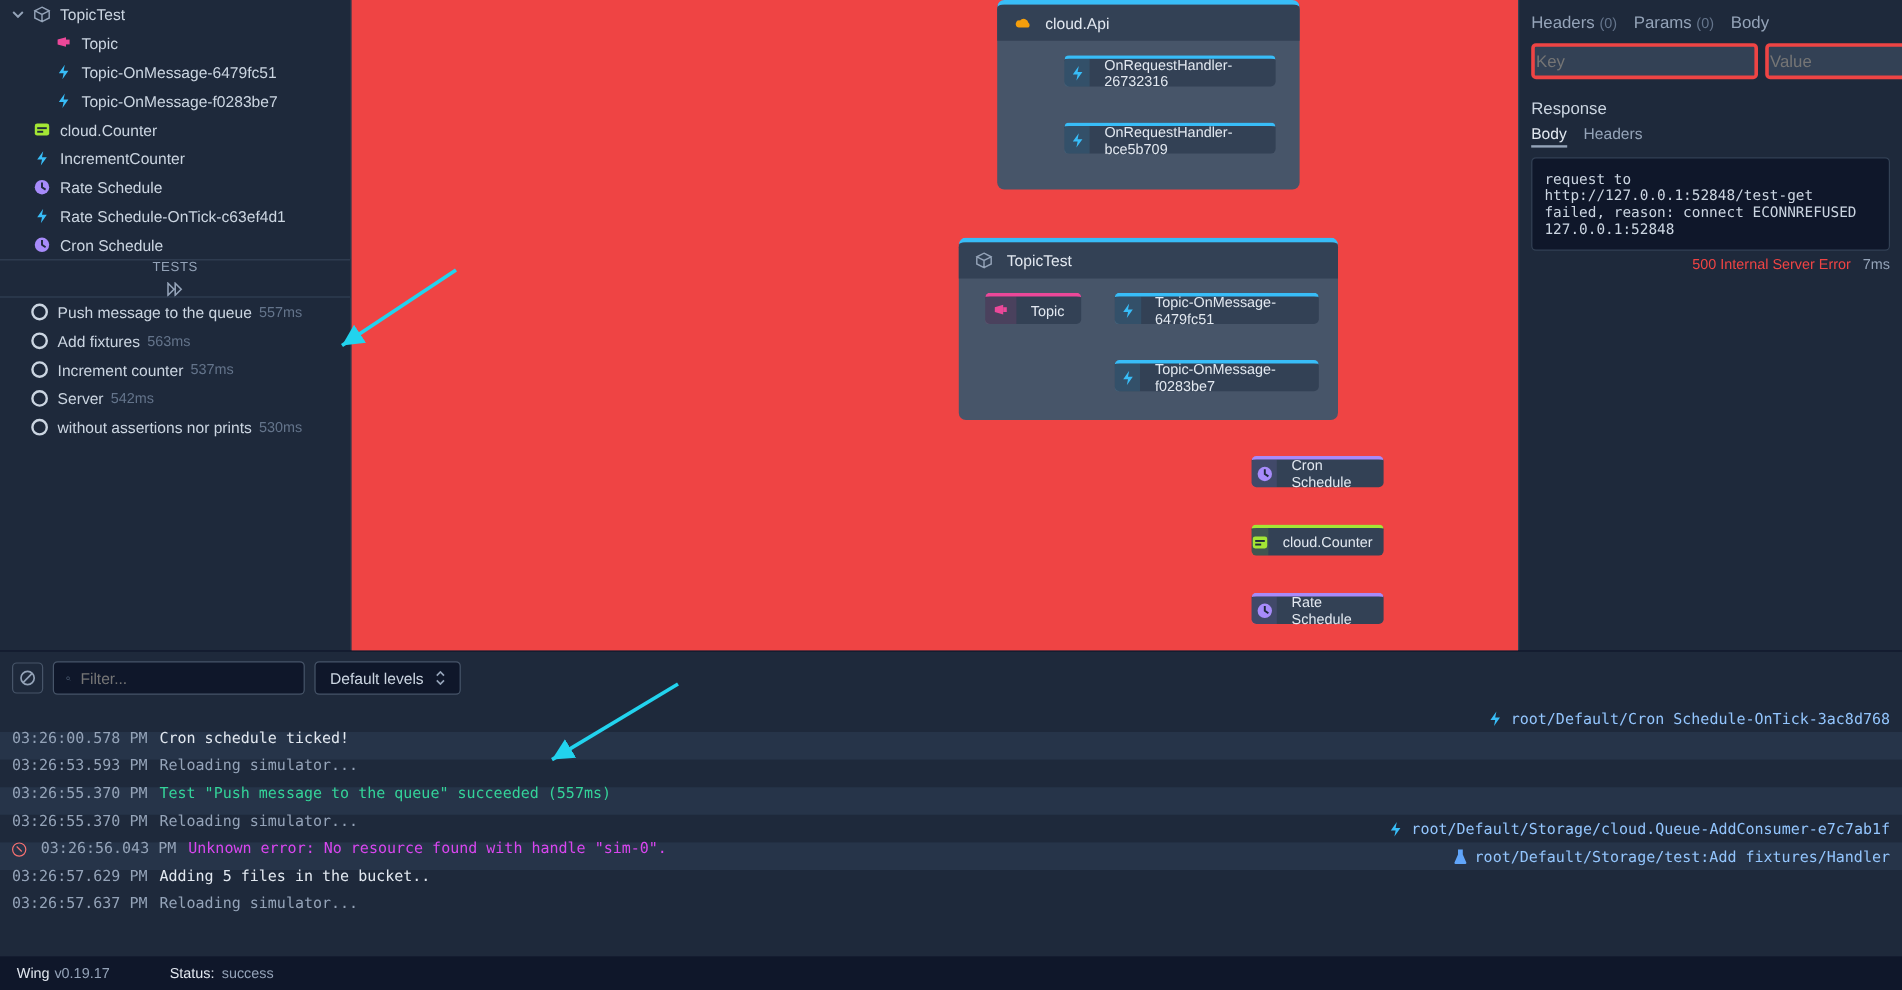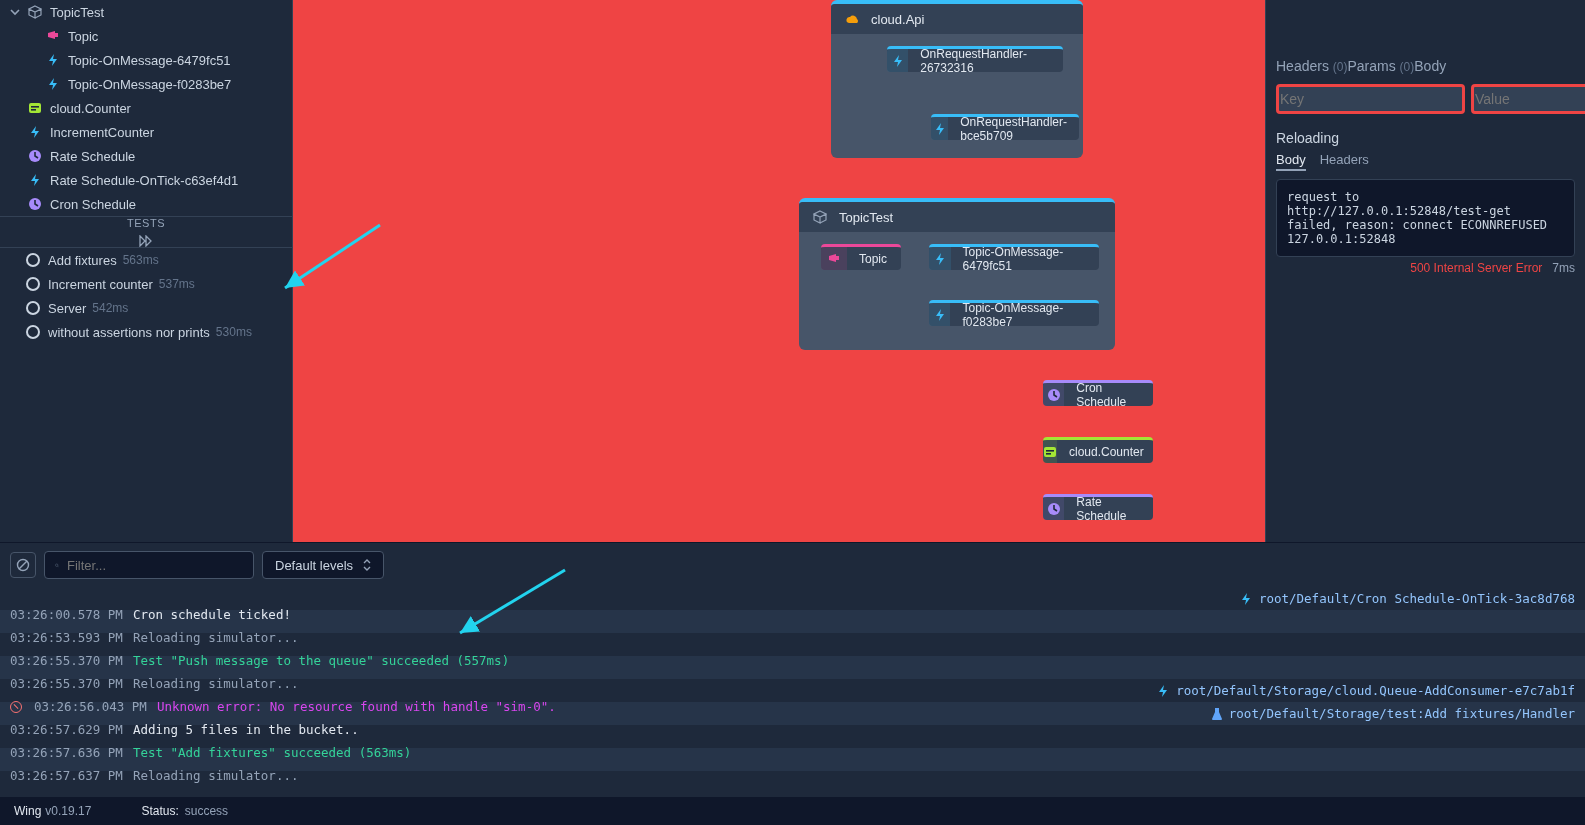--- a/index.html
+++ b/index.html
@@ -70,21 +70,21 @@
     background:#334155; border-radius:4px; font-size:12px; color:#e2e8f0;
     border-top:3px solid transparent;
   }
   .node .nicon{
     width:26px;height:100%; display:flex;align-items:center;justify-content:center;
     border-radius:3px 0 0 3px;
   }
   .node .nlabel{ padding:0 12px; }
 
   
-  .tabs{ display:flex; font-size:14px; color:#94a3b8; padding:6px 0;margin-top:48px;}
+  .tabs{ display:flex; gap:14px; font-size:14px; color:#94a3b8; padding:6px 0;}
   .tabcount{ color:#64748b; font-size:12px;}
   .kv-row{ display:flex; gap:6px; margin-top:4px;}
   .kv-row input{
     flex:1; height:30px; background:#334155; border:3px solid #ef4444;
     border-radius:4px; padding:0 1px; color:#cbd5e1; font-size:14px;
   }
   .section-title{ font-size:14px; color:#cbd5e1; margin-top:16px;}
   .subtabs{ display:flex; gap:14px; color:#94a3b8; font-size:13px; margin-top:6px;}
   .subtabs .active{ color:#e2e8f0; border-bottom:2px solid #94a3b8; padding-bottom:2px;}
   .resp-box{
@@ -114,21 +114,21 @@
   .console-toolbar .levels{
     height:28px;display:flex;align-items:center;gap:10px;padding:0 12px;
     background:#0f172a;border:1px solid #475569;border-radius:4px;color:#cbd5e1;font-size:13px;
   }
   .log-list{flex:1;overflow:hidden;font-family:ui-monospace,Menlo,monospace;font-size:12.5px;}
   .log-row{
     display:flex;align-items:center;justify-content:space-between;height:23px;
     padding:0 10px;
   }
   .log-row:nth-child(even){background:#263449;}
-  .log-row .left{display:flex;align-items:center;gap:10px;margin-top:32px;}
+  .log-row .left{display:flex;align-items:flex-end;gap:10px;margin-top:32px;}
   .log-row .ts{color:#94a3b8;}
   .log-row .msg{color:#e2e8f0;}
   .log-row .msg.ok{color:#34d399;}
   .log-row .msg.dim{color:#94a3b8;}
   .log-row .msg.err{color:#d946ef;}
   .log-row .src{color:#93c5fd;display:flex;align-items:center;gap:6px;}
   .log-row .erricon{width:12px;height:12px;border:1.5px solid #f87171;border-radius:50%;position:relative;margin-right:2px;display:inline-block;}
   .log-row .erricon::after{content:"";position:absolute;left:2px;right:2px;top:4px;border-top:1.5px solid #f87171;transform:rotate(45deg);}
 
   
@@ -254,20 +254,25 @@
     <div class="tests-section">
       <div class="tests-header">
         <span>TESTS</span>
         <span class="run">
           <svg width="14" height="12" viewBox="0 0 14 12">
               <path d="M1 1 L6 6 L1 11 Z M7 1 L12 6 L7 11 Z" fill="none" stroke="currentColor" stroke-width="1.3"></path>
             </svg>
         </span>
       </div>
       <div id="tests">
+          <div class="test-row">
+            <span class="status status-pass"></span>
+            <span>Push message to the queue</span>
+            <span class="time">557ms</span>
+          </div>
           <div class="test-row">
             <span class="status status-pass"></span>
             <span>Add fixtures</span>
             <span class="time">563ms</span>
           </div>
           <div class="test-row">
             <span class="status status-fail"></span>
             <span>Increment counter</span>
             <span class="time">537ms</span>
           </div>
@@ -301,21 +306,21 @@
       <div class="node" style="left: 594px; top: 46px; width: 176px; border-top-color: rgb(56, 189, 248);">
         <span class="nicon" style="background:#38bdf820">
           <span class="i-bolt">
             <svg width="14" height="14" viewBox="0 0 14 14">
               <path d="M8 1 L3 8 H7 L6 13 L11 6 H7 Z" fill="#38bdf8"></path>
             </svg>
           </span>
         </span>
         <span class="nlabel">OnRequestHandler-26732316</span>
       </div>
-      <div class="node" style="left: 594px; top: 114px; width: 148px; border-top-color: rgb(56, 189, 248); margin-left: 44px;">
+      <div class="node" style="left: 594px; top: 102px; width: 176px; border-top-color: rgb(56, 189, 248);">
         <span class="nicon" style="background:#38bdf820">
           <span class="i-bolt">
             <svg width="14" height="14" viewBox="0 0 14 14">
               <path d="M8 1 L3 8 H7 L6 13 L11 6 H7 Z" fill="#38bdf8"></path>
             </svg>
           </span>
         </span>
         <span class="nlabel">OnRequestHandler-bce5b709</span>
       </div>
       <div class="group" style="left: 506px; top: 198px; width: 316px; height: 152px;">
@@ -401,21 +406,21 @@
     <div class="tabs" id="insp-tabs">
         <span><span>Headers</span> <span class="tabcount">(0)</span></span>
         <span><span>Params</span> <span class="tabcount">(0)</span></span>
         <span><span>Body</span> <span class="tabcount"></span></span>
       </div>
     <div class="kv-row">
       <input placeholder="Key" style="">
       <input placeholder="Value" style="">
 
     </div>
-    <div class="section-title">Reloading</div>
+    <div class="section-title">Response</div>
     <div class="subtabs" id="insp-subtabs">
         <span class="active">Body</span>
         <span>Headers</span>
       </div>
     <div class="resp-box">request to http://127.0.0.1:52848/test-get failed, reason: connect ECONNREFUSED 127.0.0.1:52848</div>
     <div class="resp-status">
       <span class="err">500 Internal Server Error</span>
       <span class="lat">7ms</span>
     </div>
   </div>
@@ -489,26 +494,20 @@
         <div class="log-row">
           <span class="left">
             <span class="ts">03:26:57.629 PM</span>
             <span class="msg ">Adding 5 files in the bucket..</span>
           </span>
           <span class="src">
             <span><span class="i-flask"><svg width="12" height="14" viewBox="0 0 12 14">
                   <path d="M4 1 H8 V5 L11 12 A1 1 0 0 1 10 13 H2 A1 1 0 0 1 1 12 L4 5 Z" fill="#60a5fa"></path>
                 </svg></span></span>
             <span>root/Default/Storage/test:Add fixtures/Handler</span>
-          </span>
-        </div>
-        <div class="log-row">
-          <span class="left">
-            <span class="ts">03:26:57.636 PM</span>
-            <span class="msg ok">Test "Add fixtures" succeeded (563ms)</span>
           </span>
         </div>
         <div class="log-row">
           <span class="left">
             <span class="ts">03:26:57.637 PM</span>
             <span class="msg dim">Reloading simulator...</span>
           </span>
         </div>
       </div>
   </div>

